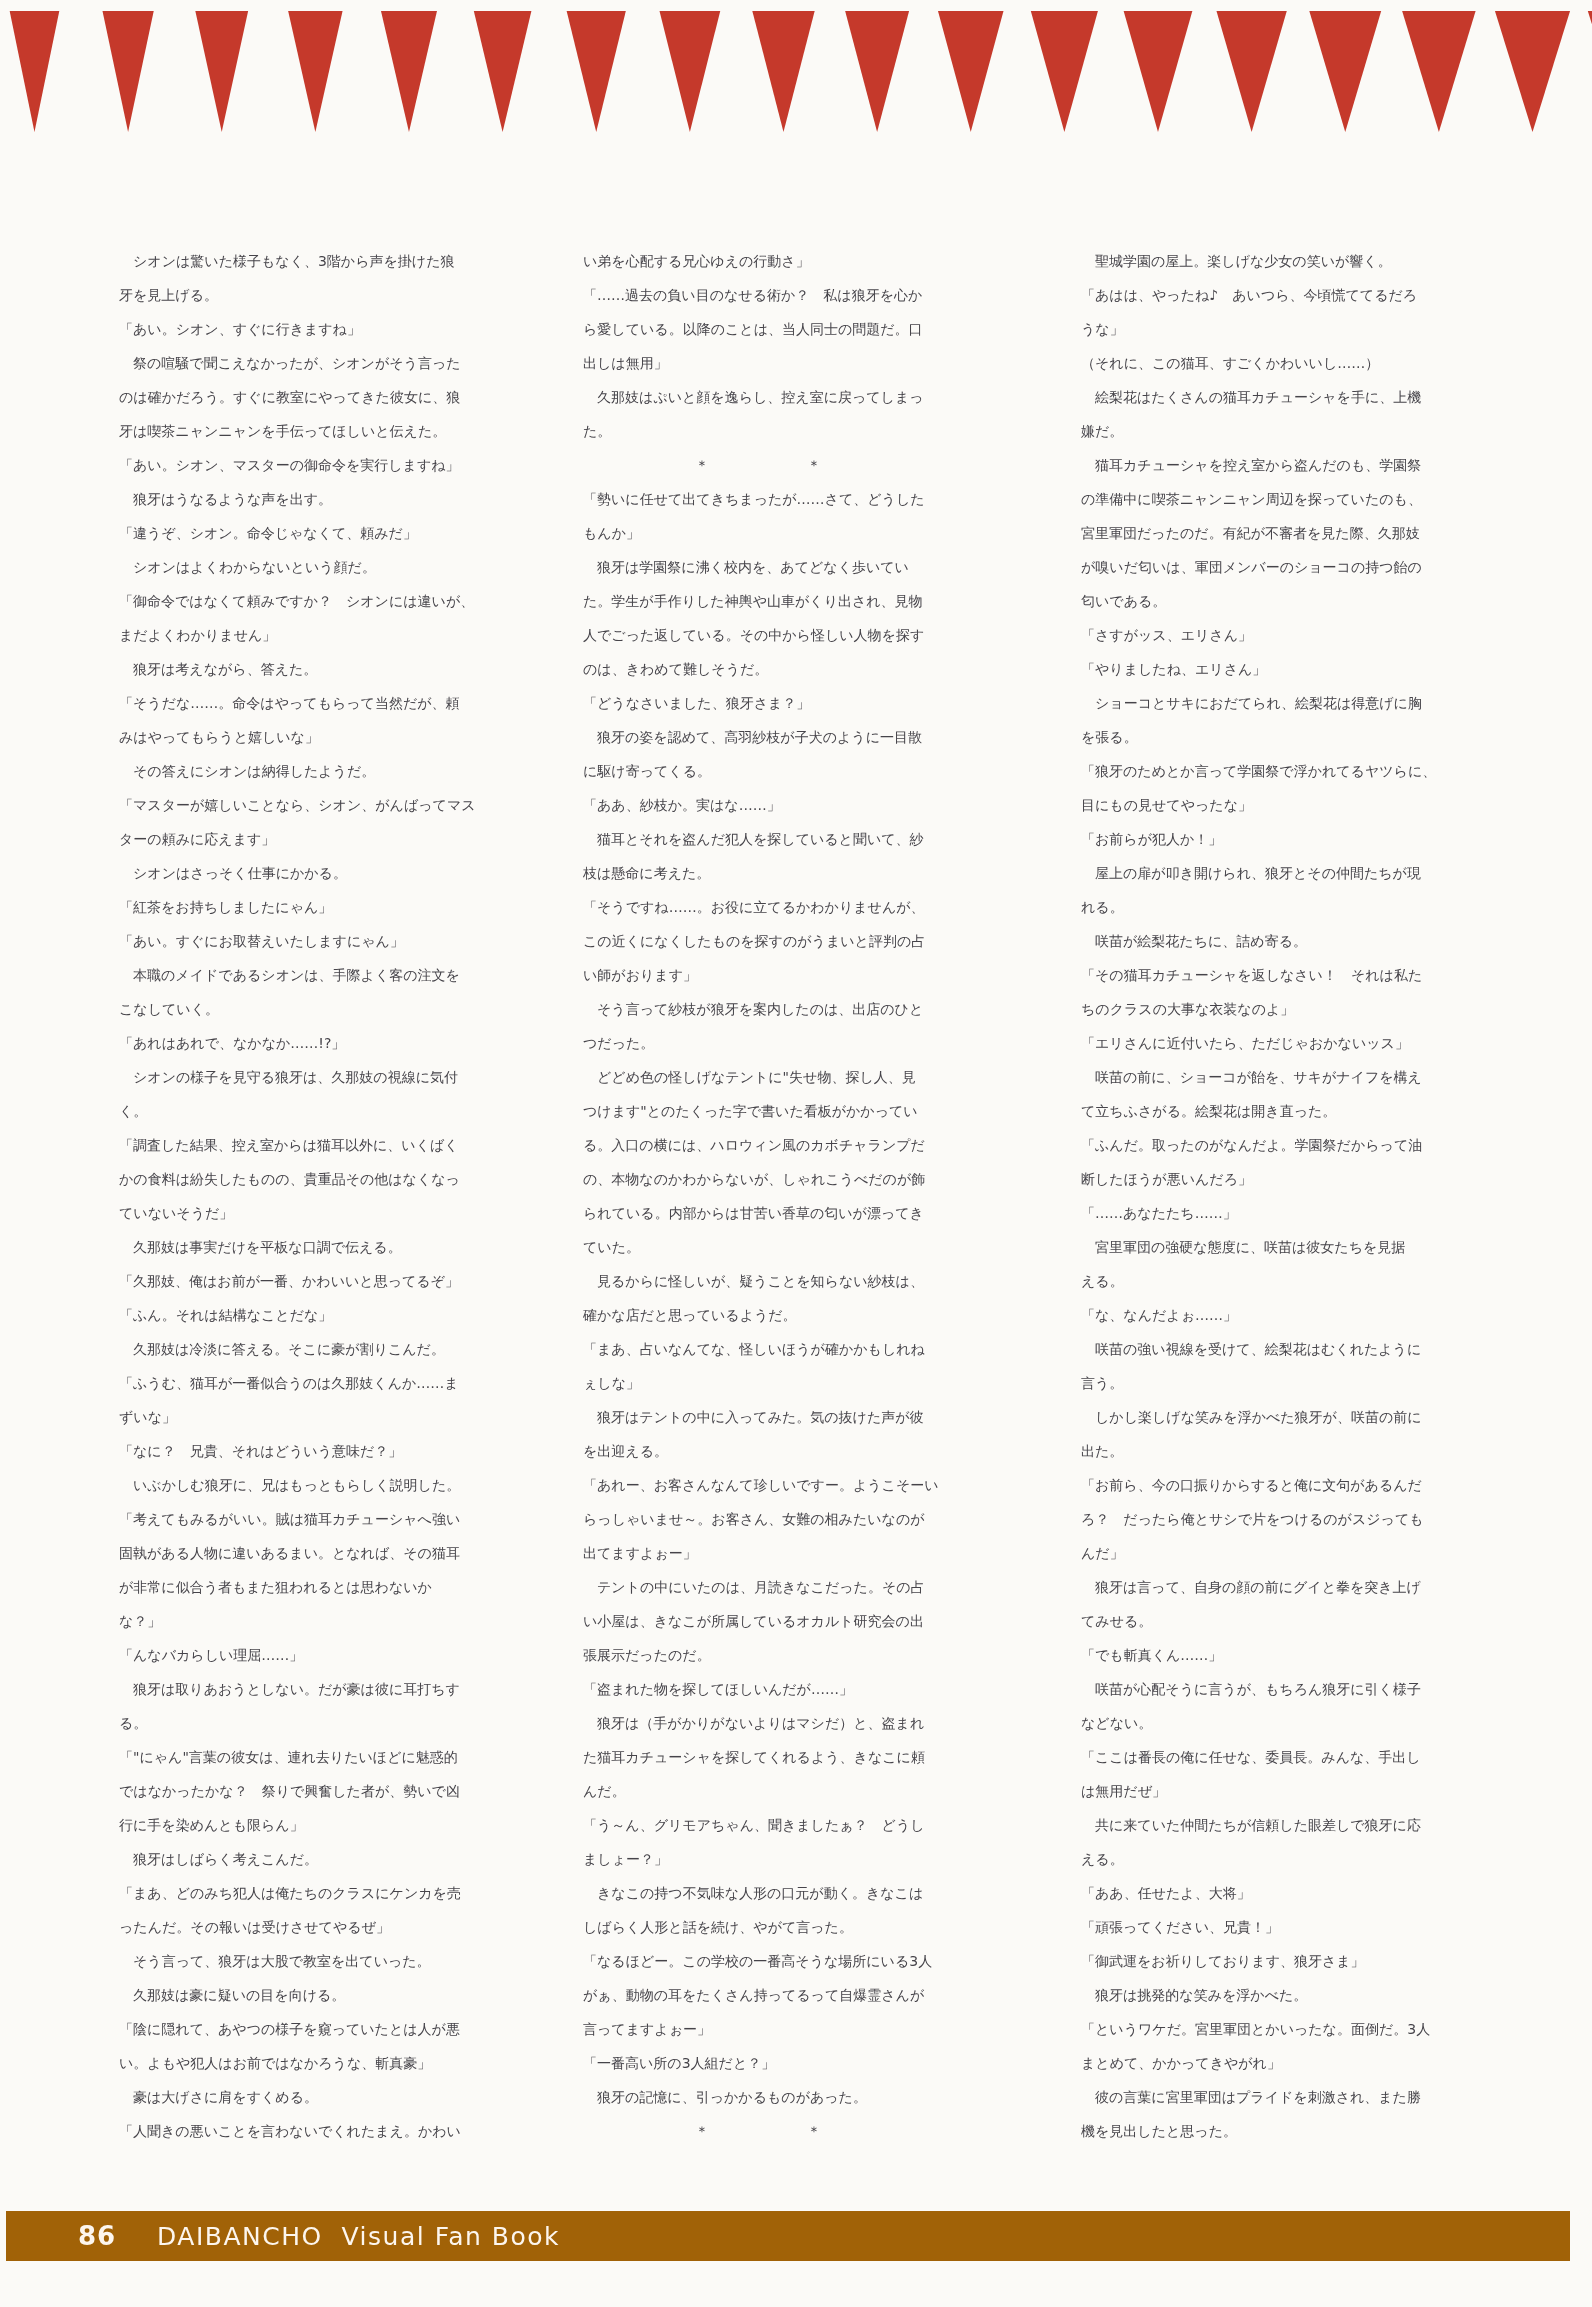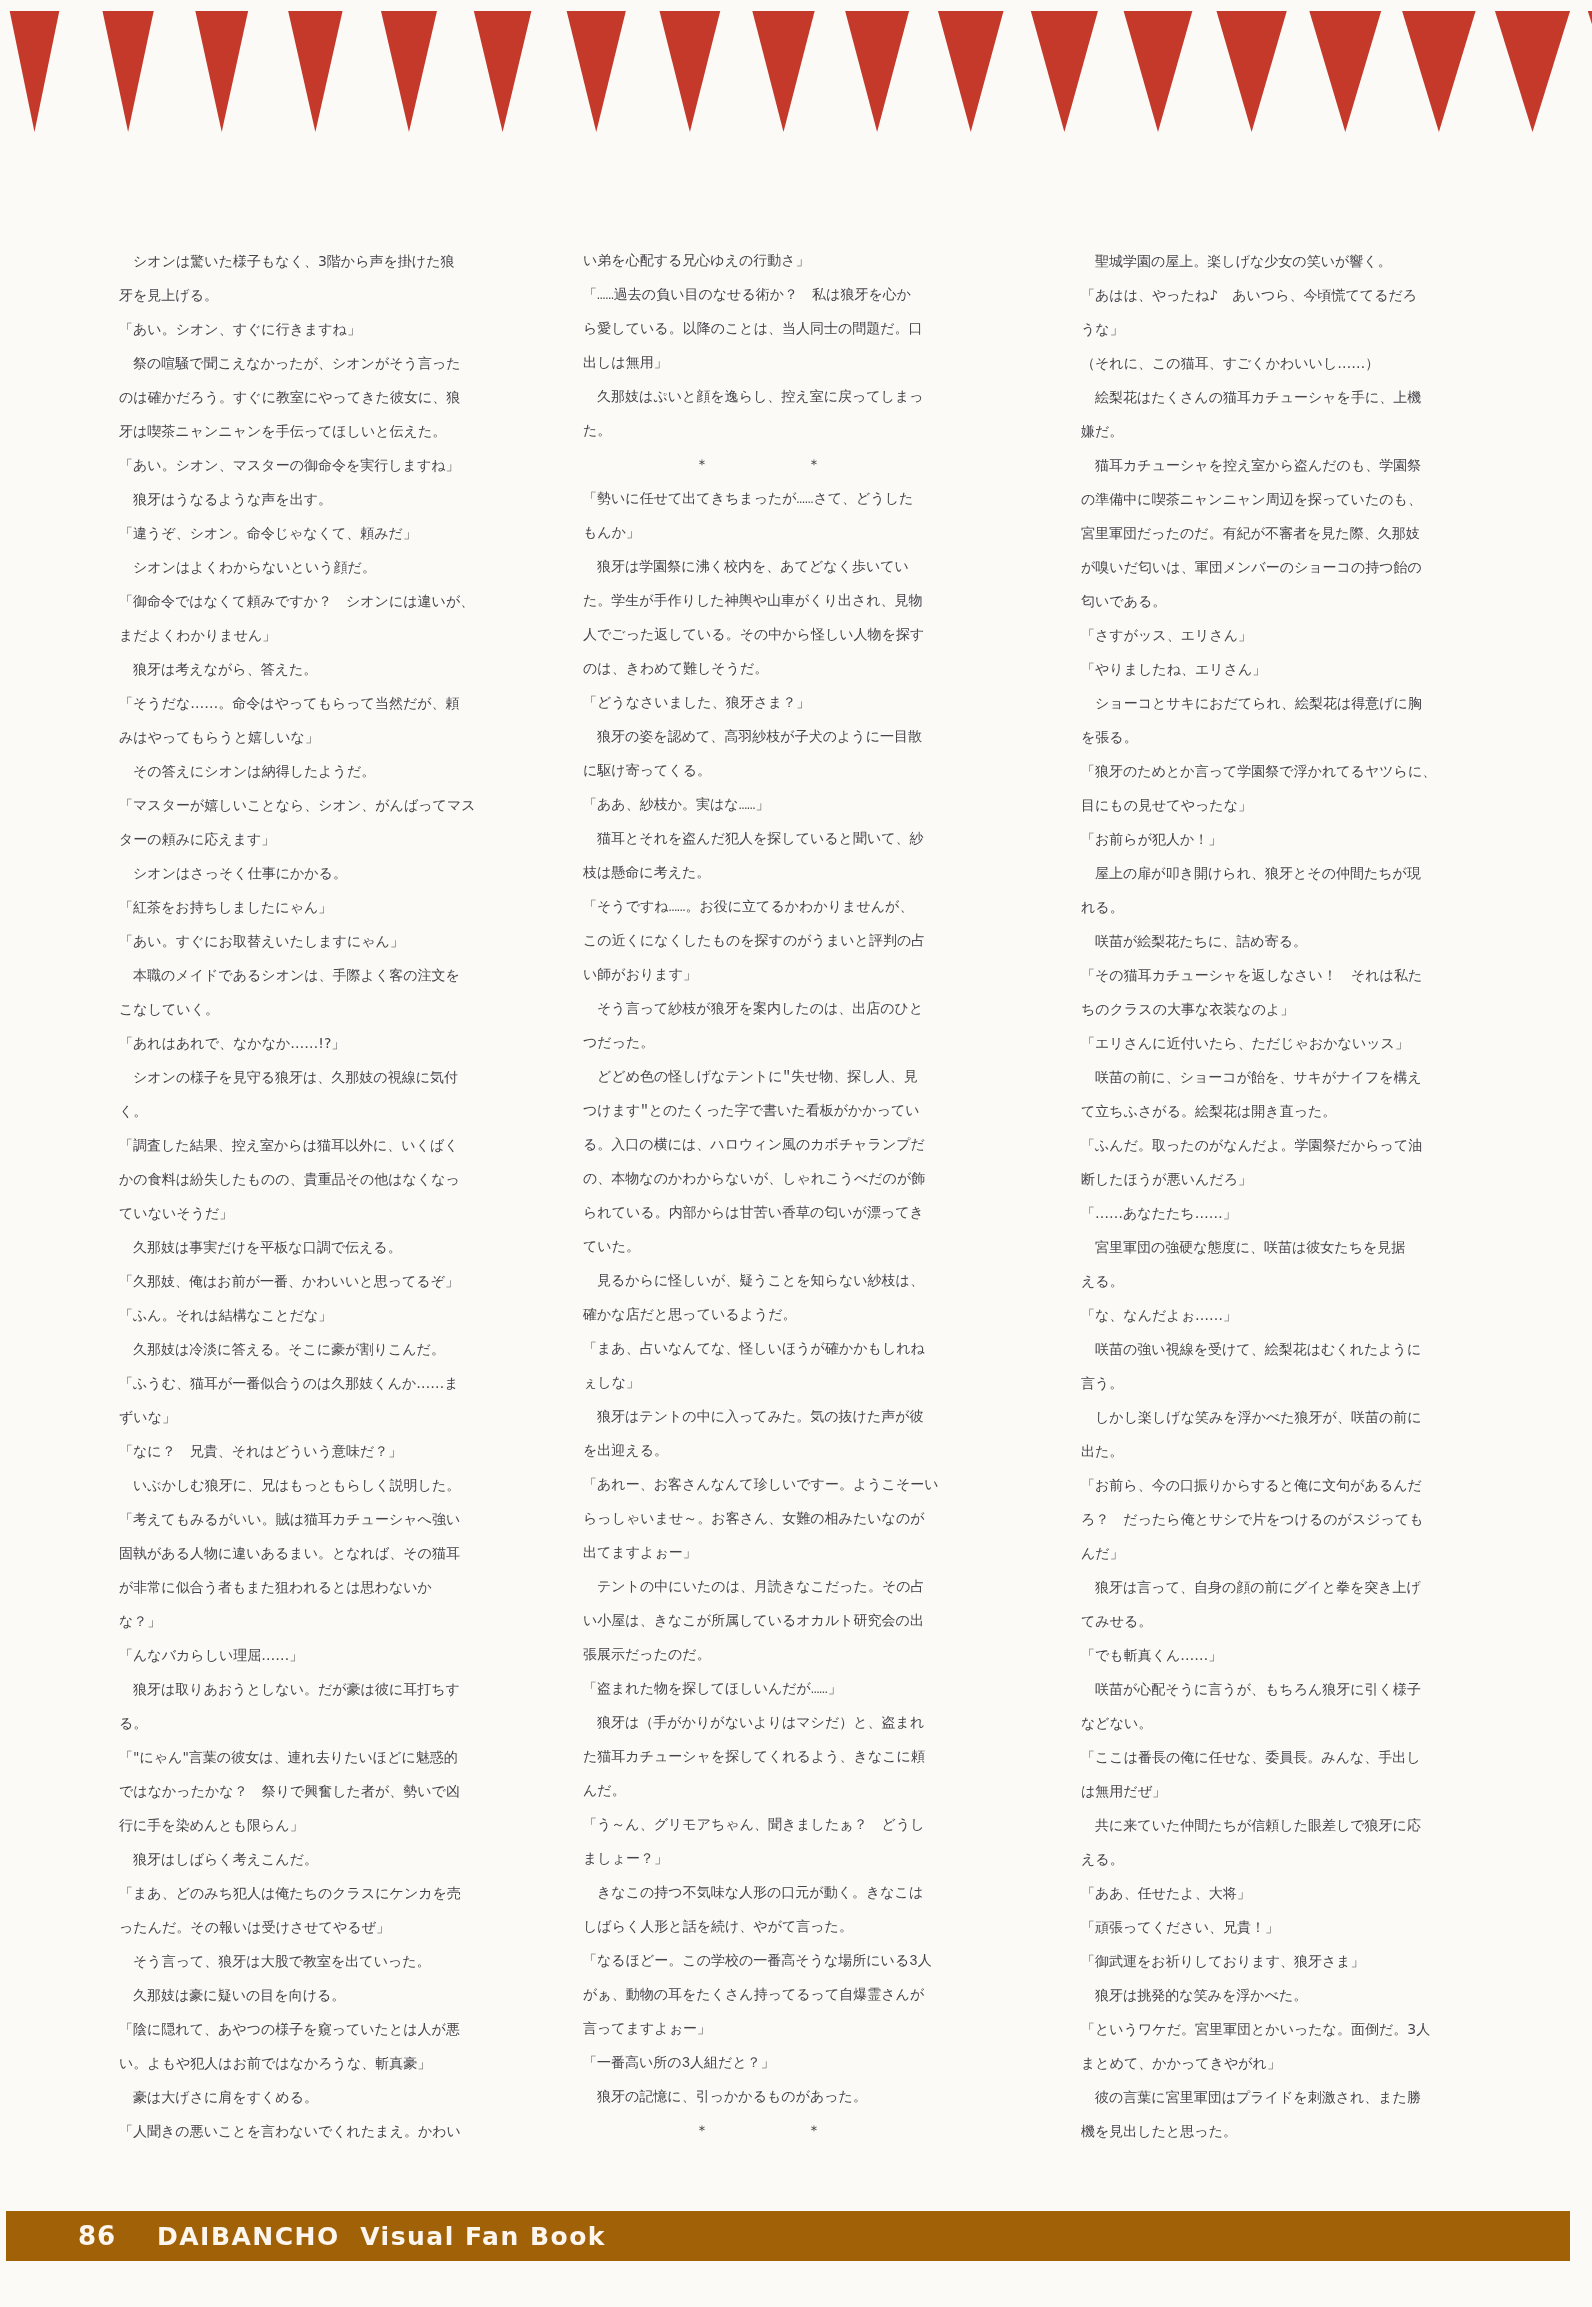--- a/index.html
+++ b/index.html
@@ -9,34 +9,34 @@
     font-family:"DejaVu Sans","Liberation Sans",sans-serif;
   }
   .page{position:absolute;inset:0;}
   .banner{position:absolute;left:0;top:0;width:1592px;height:139px;}
   .column{
     position:absolute;top:244px;width:498px;
     color:#46444a;font-size:14px;line-height:34px;
     white-space:pre;letter-spacing:0;
   }
   .col-1{left:119px;}
-  .col-2{left:583px;font-family:Liberation Mono, monospace;}
+  .col-2{left:583px;}
   .col-3{left:1081px;}
   .line{height:34px;}
   .footer-bar{
     position:absolute;left:6px;top:2211px;width:1564px;height:50px;
     background:#c3472b;color:#fdf6ee;
   }
   .page-number{
     position:absolute;left:72px;top:10px;
     font-size:26px;font-weight:bold;letter-spacing:1px;
   }
   .book-title{
     position:absolute;left:151px;top:11px;
-    font-size:25px;font-weight:bold;letter-spacing:1.5px;
+    font-size:25px;font-weight:normal;letter-spacing:1.5px;
     white-space:pre;
   }
 </style>
 </head>
 <body>
 
 <div class="page">
 
   <svg class="banner" viewBox="0 0 1600 140" xmlns="http://www.w3.org/2000/svg" id="banner-svg">
       <polygon points="8,11 58,11 33,133" fill="#c5392b"></polygon>

